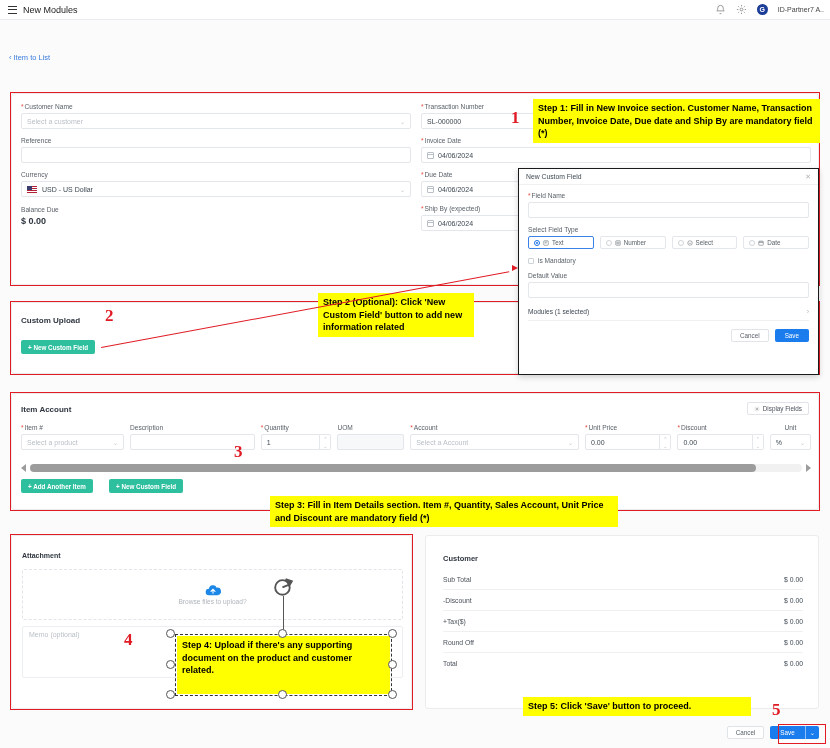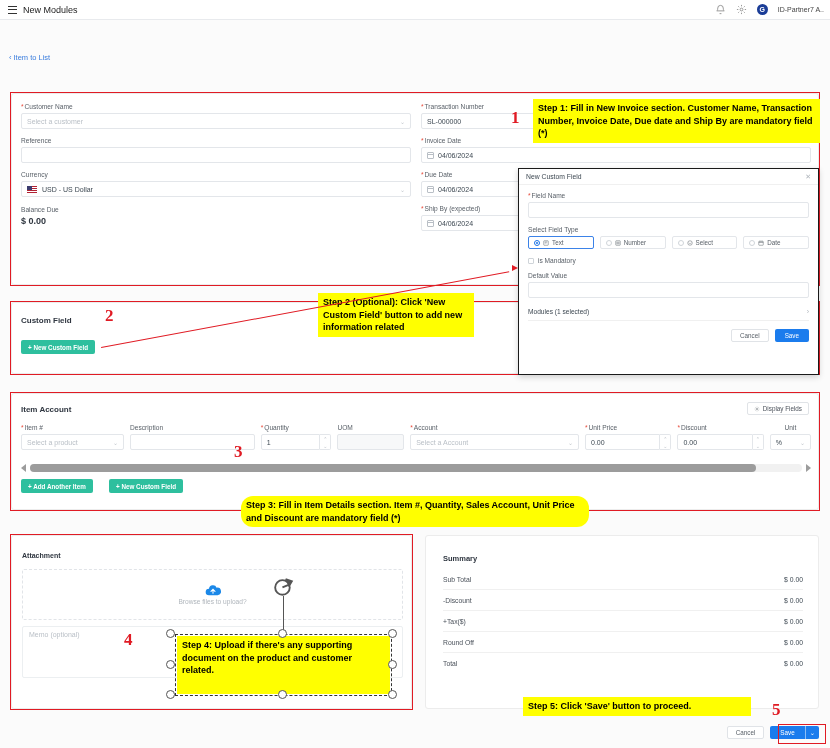--- a/index.html
+++ b/index.html
@@ -232,21 +232,21 @@
     <label class="flabel" style="margin-top:8px;"><span class="req">*</span><span>Ship By (expected)</span></label>
     <div class="finput">
       <span class="calic"></span>
       <span>04/06/2024</span>
     </div>
   </div>
 </div>
 <div class="redbox" style="left:10px;top:92px;width:810px;height:194px;"></div>
 
 <div class="card" style="left:11px; top:302px; width:808px; height:72px;">
-  <div style="position:absolute;left:9px;top:13px;font-size:8px;font-weight:bold;color:#2f3640;">Custom Field</div>
+  <div style="position:absolute;left:9px;top:13px;font-size:8px;font-weight:bold;color:#2f3640;">Custom Upload</div>
   <div class="tealbtn" style="position:absolute;left:9px;top:37px;">+ New Custom Field</div>
 </div>
 <div class="redbox" style="left:10px;top:301px;width:810px;height:74px;"></div>
 
 <div class="card" style="left:11px; top:393px; width:808px; height:117px;">
   <div style="position:absolute;left:9px;top:11px;font-size:8px;font-weight:bold;color:#2f3640;">Item Account</div>
   <div class="ghostbtn" style="position:absolute;right:9px;top:8px;">
     <svg width="6" height="6" viewBox="0 0 24 24" fill="none" stroke="#5a6169" stroke-width="2">
         <circle cx="12" cy="12" r="3"></circle>
         <path d="M12 3v2M12 19v2M3 12h2M19 12h2M6 6l1.5 1.5M16.5 16.5L18 18M18 6l-1.5 1.5M7.5 16.5L6 18"></path>
@@ -358,21 +358,21 @@
     </span>
     <div style="font-size:6.6px;color:#b0b6bc;margin-top:3px;">Browse files to upload?</div>
   </div>
   <div class="memobox" style="position:absolute;left:10px;top:90px;width:381px;height:52px;">
     <span>Memo (optional)</span>
   </div>
 </div>
 <div class="redbox" style="left:10px;top:534px;width:403px;height:176px;"></div>
 
 <div class="card" style="left:425px; top:535px; width:394px; height:174px;">
-  <div style="position:absolute;left:17px;top:18px;font-size:7.5px;font-weight:bold;color:#2f3640;">Summary</div>
+  <div style="position:absolute;left:17px;top:18px;font-size:7.5px;font-weight:bold;color:#2f3640;">Customer</div>
   <div style="position:absolute;left:17px;top:33px;width:360px;">
     <div class="sumrow">
       <span>Sub Total</span>
       <span class="amt">$ 0.00</span>
     </div>
     <div class="sumrow">
       <span>-Discount</span>
       <span class="amt">$ 0.00</span>
     </div>
     <div class="sumrow">
@@ -470,21 +470,21 @@
 
 <div class="callout" style="left:533px;top:99px;width:287px;">Step 1: Fill in New Invoice section. Customer Name, Transaction Number, Invoice Date, Due date and Ship By are mandatory field (*)</div>
 <div class="stepnum" style="left:511px;top:108px;">1</div>
 
 <div class="callout" style="left:318px;top:293px;width:156px;">Step 2 (Optional): Click 'New Custom Field' button to add new information related</div>
 <div class="stepnum" style="left:105px;top:306px;">2</div>
 
 <div class="redline" style="left:101px;top:347px;width:415px;transform:rotate(-10.5deg);"></div>
 <div class="redhead" style="left:512px;top:265px;"></div>
 
-<div class="callout" style="left:241px;top:496px;width:348px;border-radius:12px;">Step 3: Fill in Item Details section. Item #, Quantity, Sales Account, Unit Price and Discount are mandatory field (*)</div>
+<div class="callout" style="left:270px;top:496px;width:348px;">Step 3: Fill in Item Details section. Item #, Quantity, Sales Account, Unit Price and Discount are mandatory field (*)</div>
 <div class="stepnum" style="left:234px;top:442px;">3</div>
 
 <div class="rotline" style="left:283px;top:596px;height:34px;"></div>
 <span style="position:absolute;left:271px;top:576px;width:25px;height:25px;">
   <svg viewBox="0 0 24 24" width="25" height="25" fill="none" stroke="#555" stroke-width="1.8">
     <circle cx="11" cy="11" r="7"></circle>
       <path d="M11 11l7-3"></path>
       <path d="M14 3l6 2-3 5" fill="#555"></path>
   </svg>
 </span>

